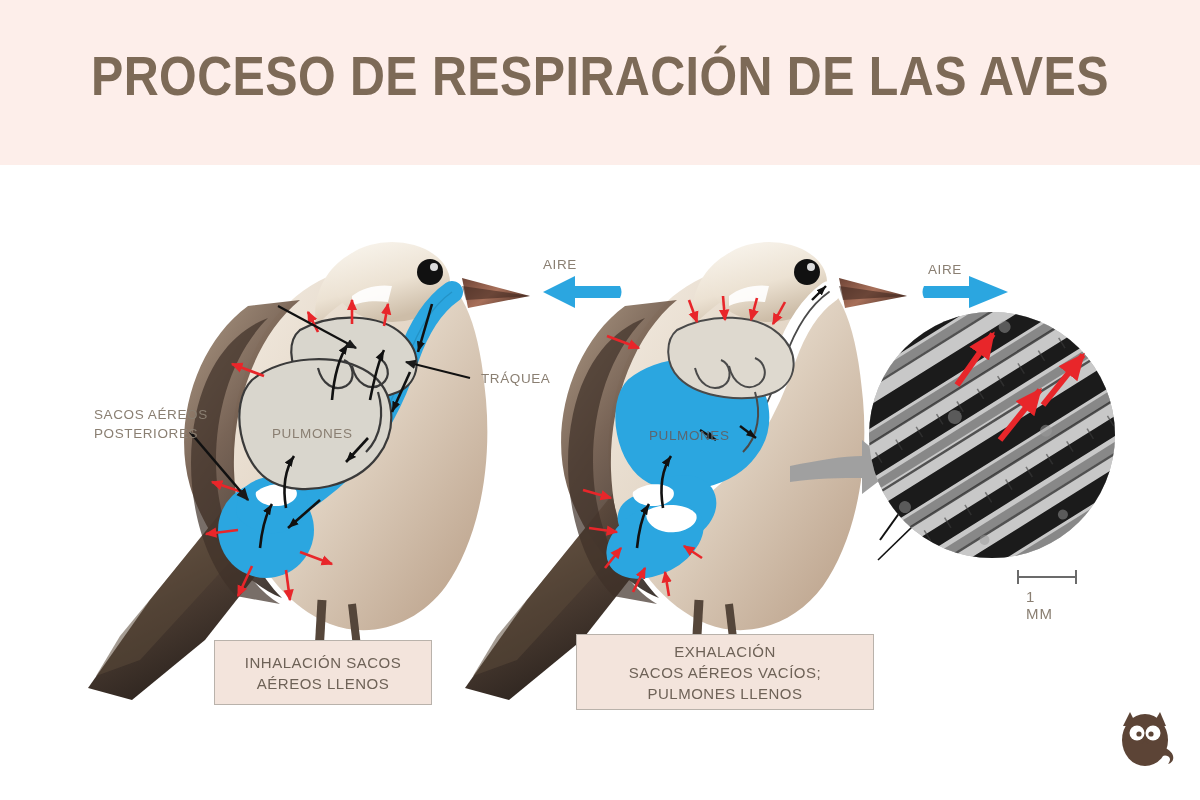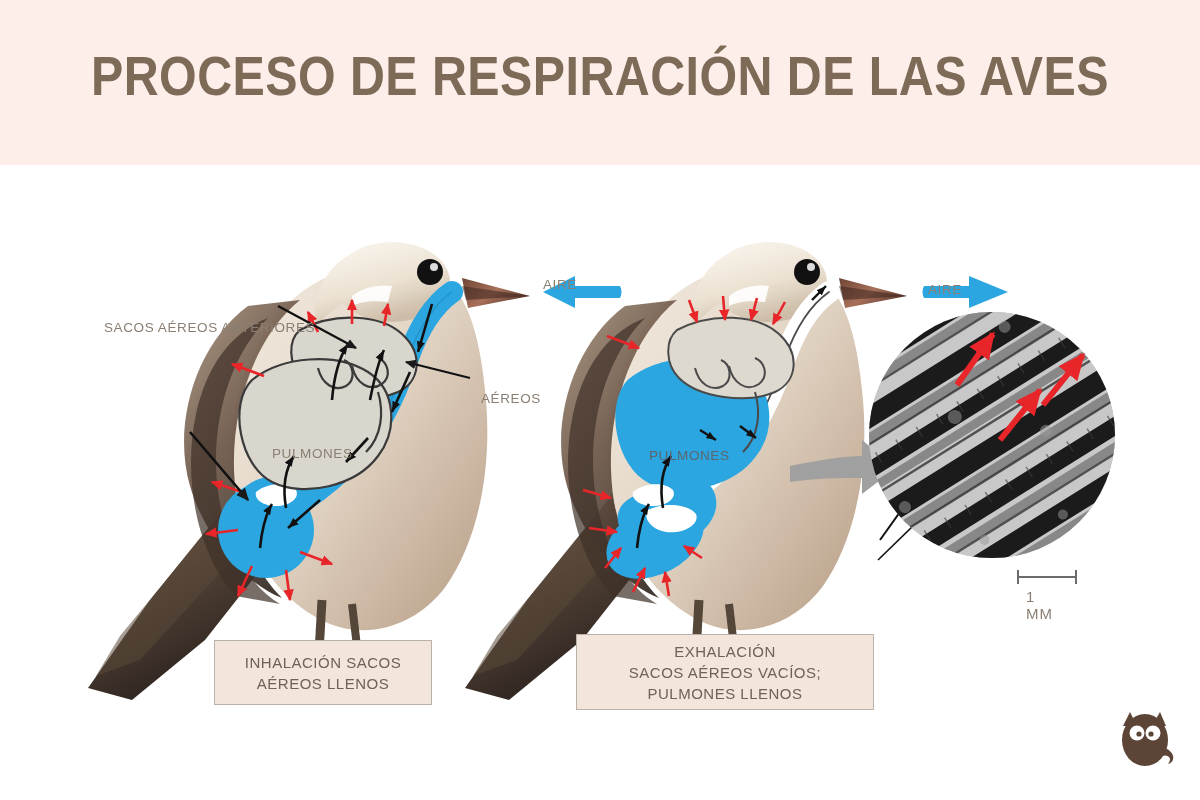--- a/index.html
+++ b/index.html
@@ -31,21 +31,20 @@
   }
 
   
   .lbl{
     position:absolute;
     color:#8a7f72;
     font-size:13.5px;
     letter-spacing:0.6px;
     line-height:19px;
     white-space:pre;
-    margin-top:20px;
   }
   .lbl.small{font-size:12.5px;}
 
   
   .caption{
     position:absolute;
     background:#f3e4dc;
     border:1px solid #b9b2ab;
     color:#6e6257;
     font-size:15px;
@@ -372,24 +371,25 @@
       <ellipse cx="1145" cy="740" rx="23" ry="26" fill="#5c4436"></ellipse>
       <circle cx="1137" cy="733" r="7.5" fill="#ffffff"></circle>
       <circle cx="1153" cy="733" r="7.5" fill="#ffffff"></circle>
       <circle cx="1139" cy="734" r="2.6" fill="#5c4436"></circle>
       <circle cx="1151" cy="734" r="2.6" fill="#5c4436"></circle>
       <path d="M1145,740 l-3.5,4 h7 Z" fill="#5c4436"></path>
       <path d="M1165,748 C1175,752 1176,762 1168,764 C1173,758 1168,754 1162,756 Z" fill="#5c4436"></path>
     </g>
   </svg>
 
-  <div class="lbl" style="left:104px;top:298px;">SACOS AÉREOS ANTERIORES</div>
-
-
-  <div class="lbl" style="left:481px;top:369px;">AÉREOS</div>
+
+  <div class="lbl" style="left:94px;top:405px;">SACOS AÉREOS
+POSTERIORES</div>
+
+  <div class="lbl" style="left:481px;top:369px;">TRÁQUEA</div>
 
   <div class="lbl" style="left:272px;top:424px;">PULMONES</div>
 
   <div class="lbl" style="left:649px;top:426px;color:#5b6670;">PULMONES</div>
 
   <div class="lbl" style="left:543px;top:255px;">AIRE</div>
 
   <div class="lbl" style="left:928px;top:260px;">AIRE</div>
 
 

